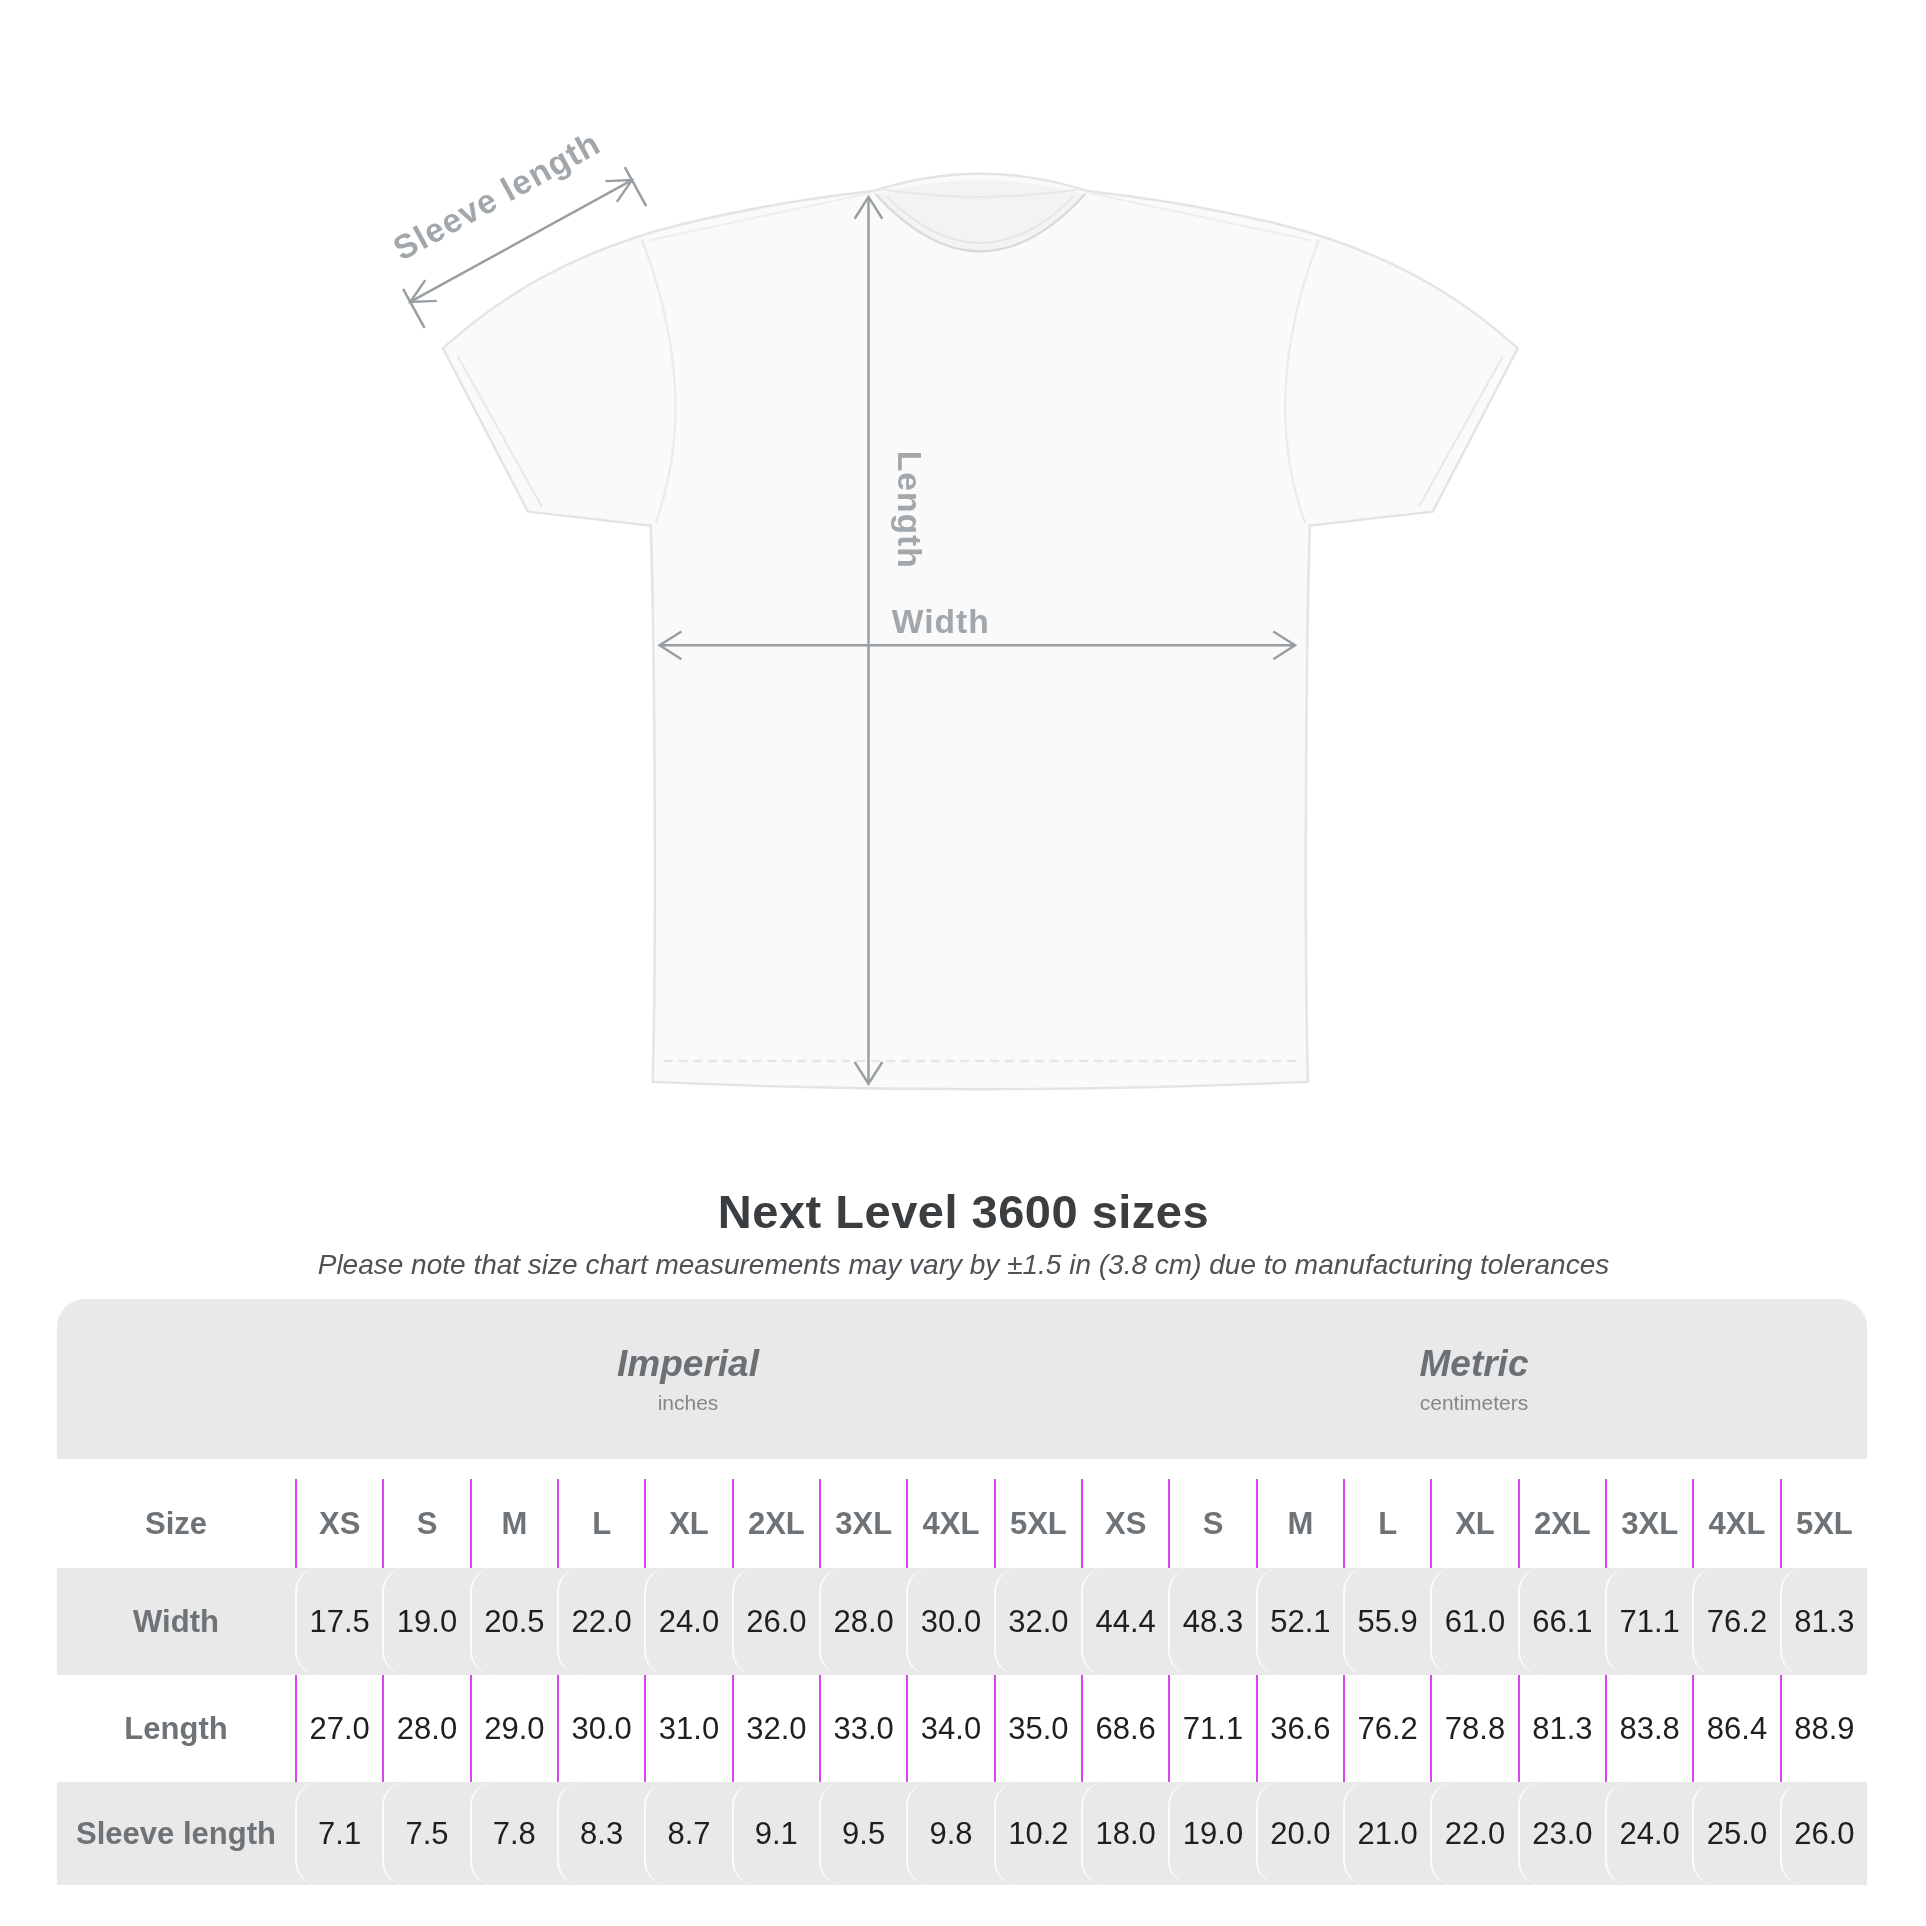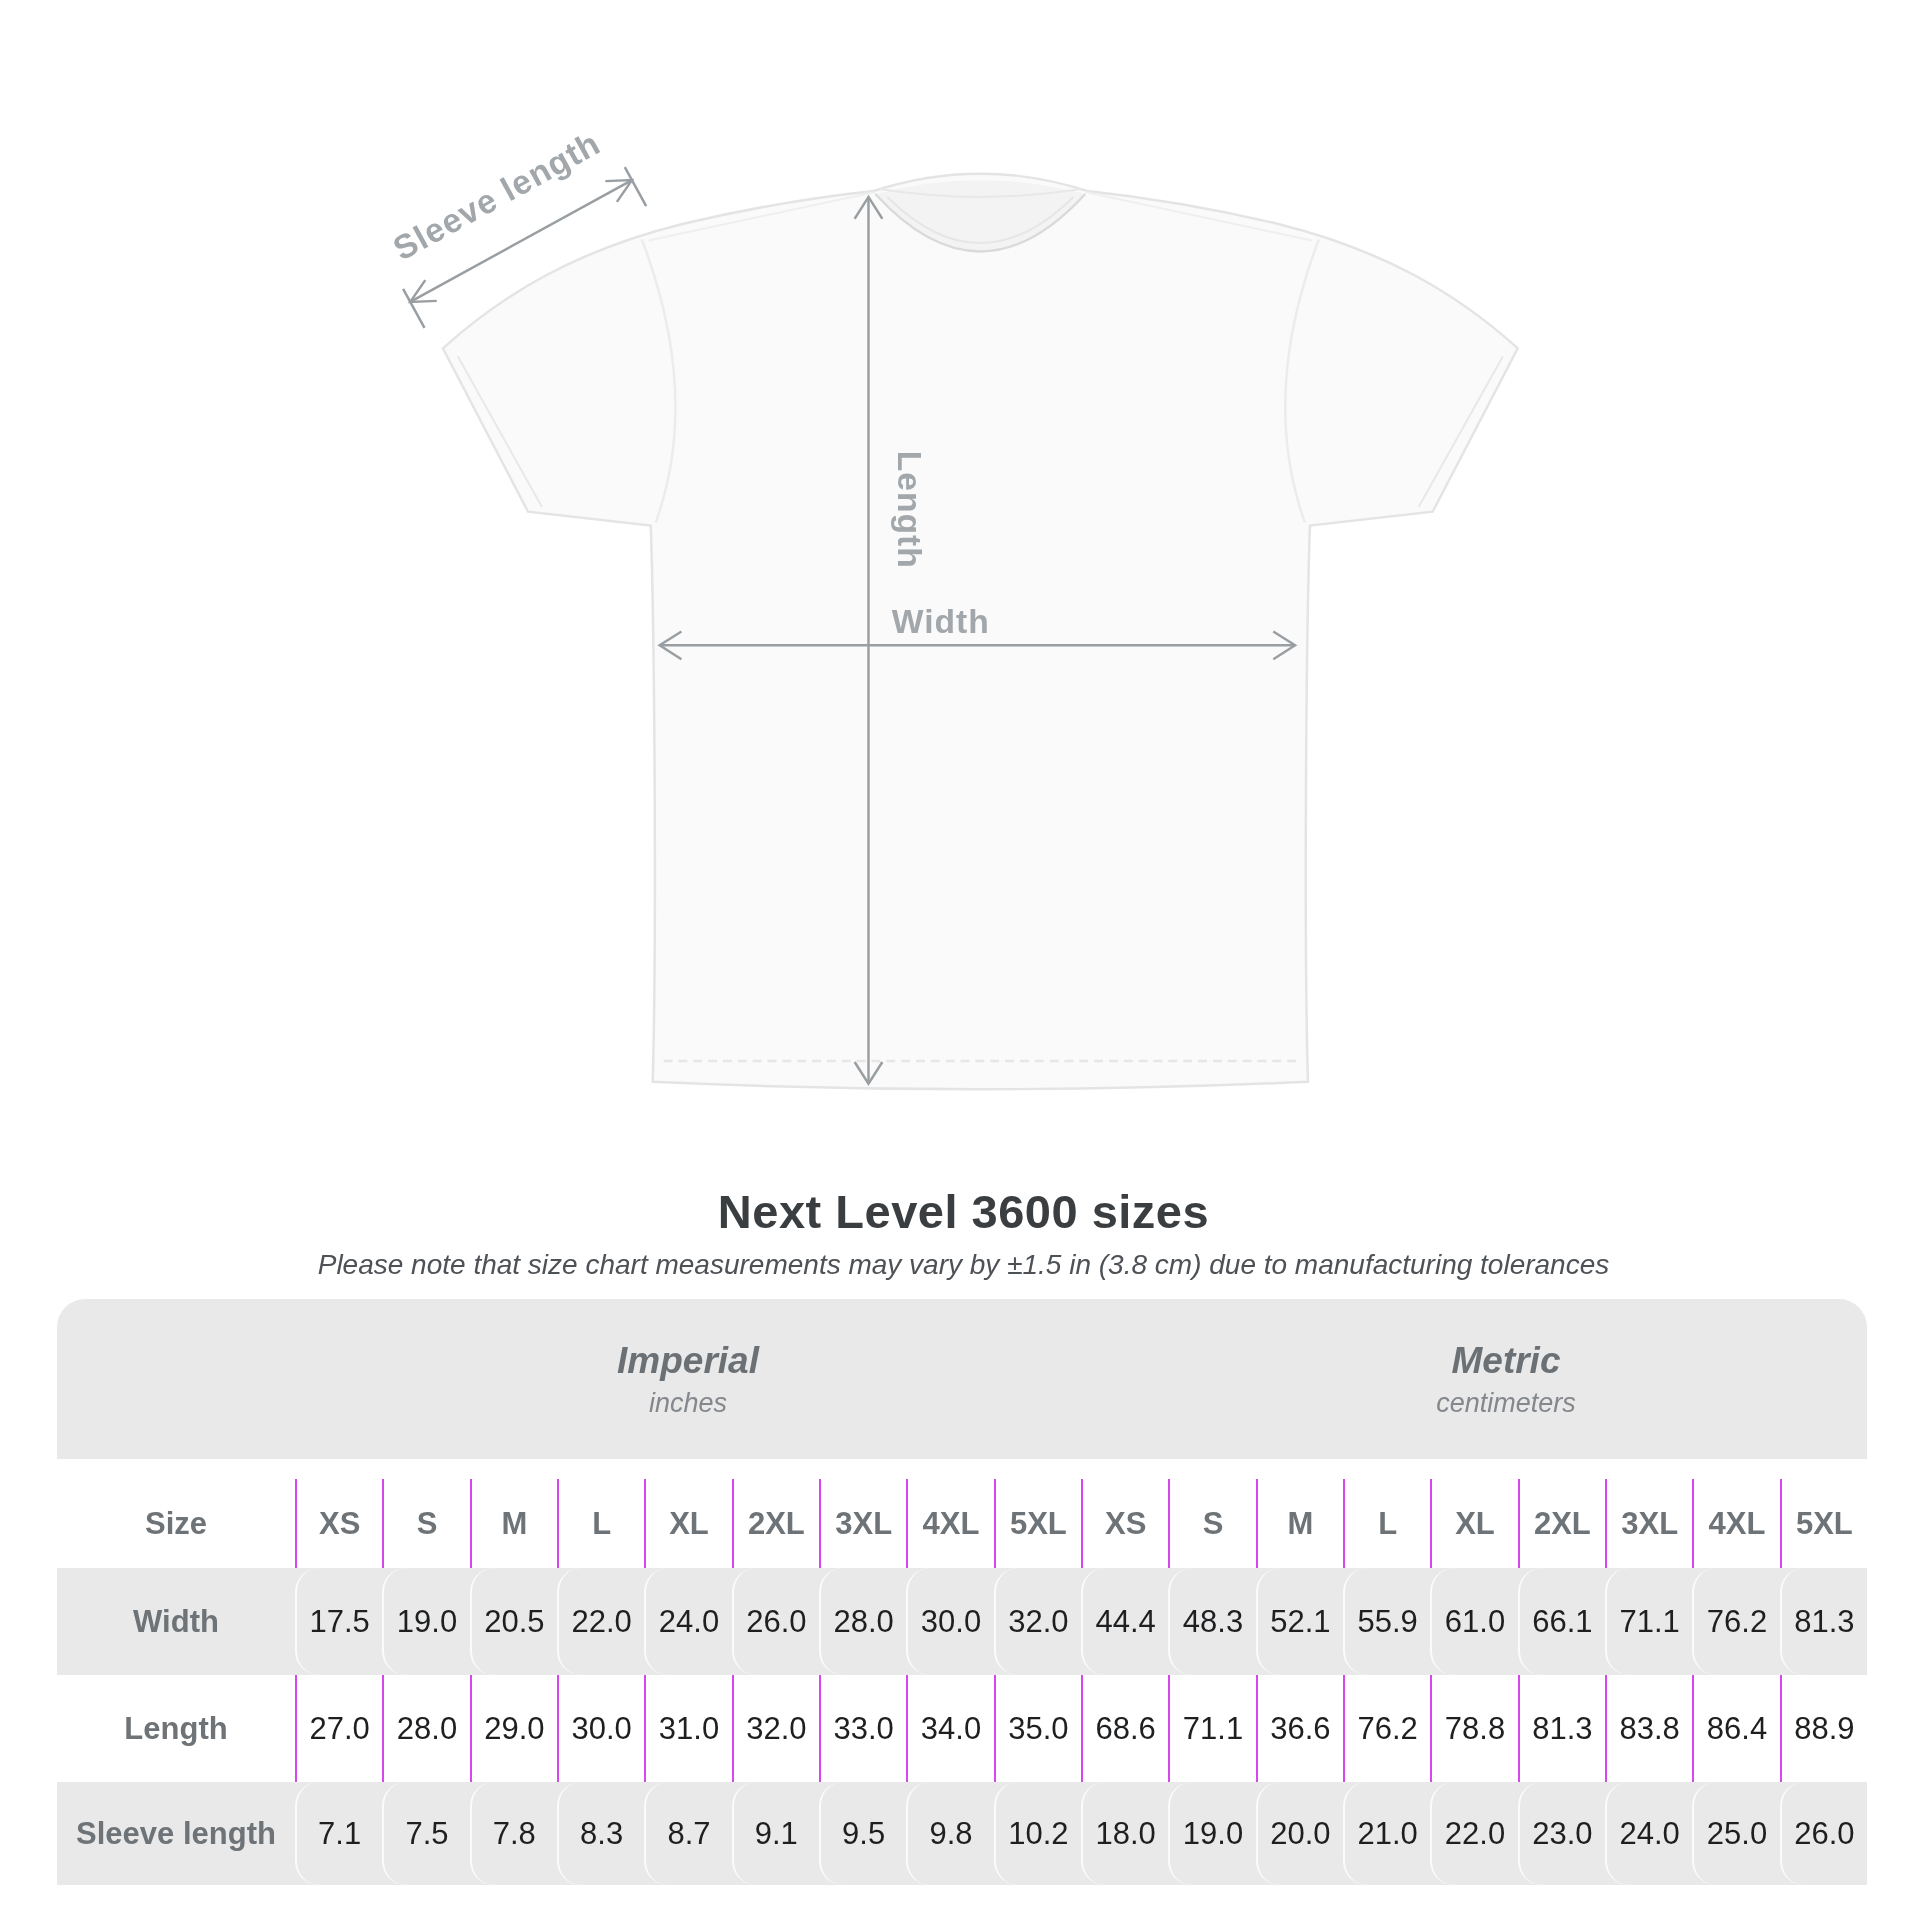--- a/index.html
+++ b/index.html
@@ -25,23 +25,23 @@
     border-radius:28px;overflow:hidden;background:#ffffff;
   }
   .band{
     position:relative;height:160px;background:#e9e9e9;
   }
   .band .group{
     position:absolute;top:0;height:100%;display:flex;flex-direction:column;
     align-items:center;justify-content:center;gap:6px;
   }
   .band .group.left{left:238px;width:786px;}
-  .band .group.right{left:1056px;width:786px;}
+  .band .group.right{left:1024px;width:786px;}
   .group .g-label{font-size:37px;font-weight:bold;font-style:italic;color:#6b7075;}
-  .group .g-unit{font-size:27px;font-style:italic;color:#84888c;}
+  .group .g-unit{font-size:21px;color:#84888c;}
   .trow{display:grid;grid-template-columns:238px repeat(18,1fr);}
   .trow.r-size{height:109px;background:#ffffff;}
   .trow.r-0{height:107px;background:#e9e9e9;}
   .trow.r-1{height:107px;background:#ffffff;}
   .trow.r-2{height:103px;background:#e9e9e9;}
   .cell{
     display:flex;align-items:center;justify-content:center;
     font-size:31px;color:#1e1f21;white-space:nowrap;
   }
   .trow.r-size .cell{font-weight:bold;color:#6e7377;margin-top:20px;}

